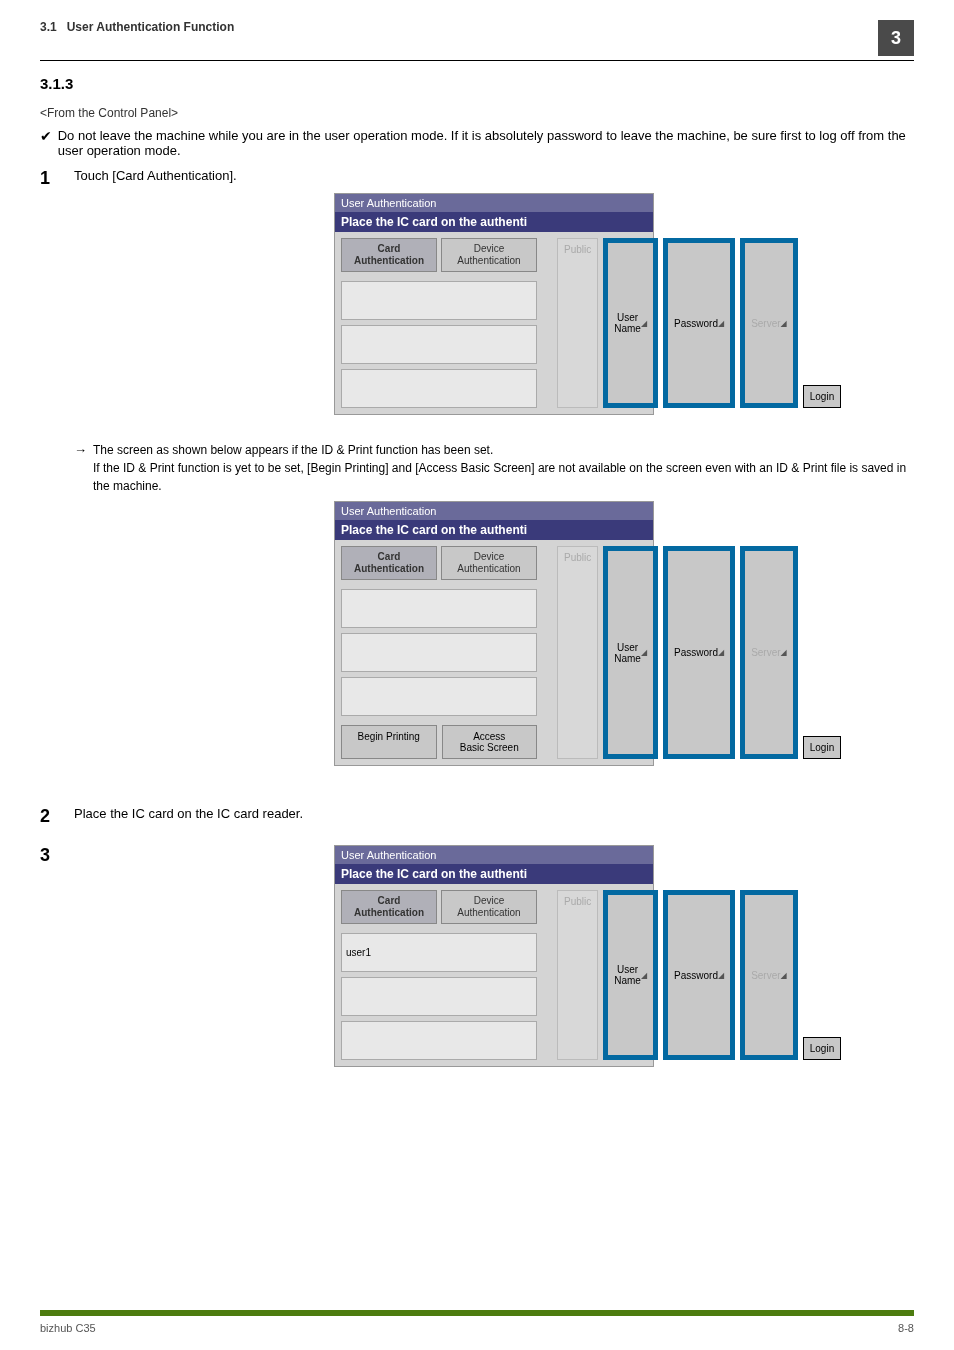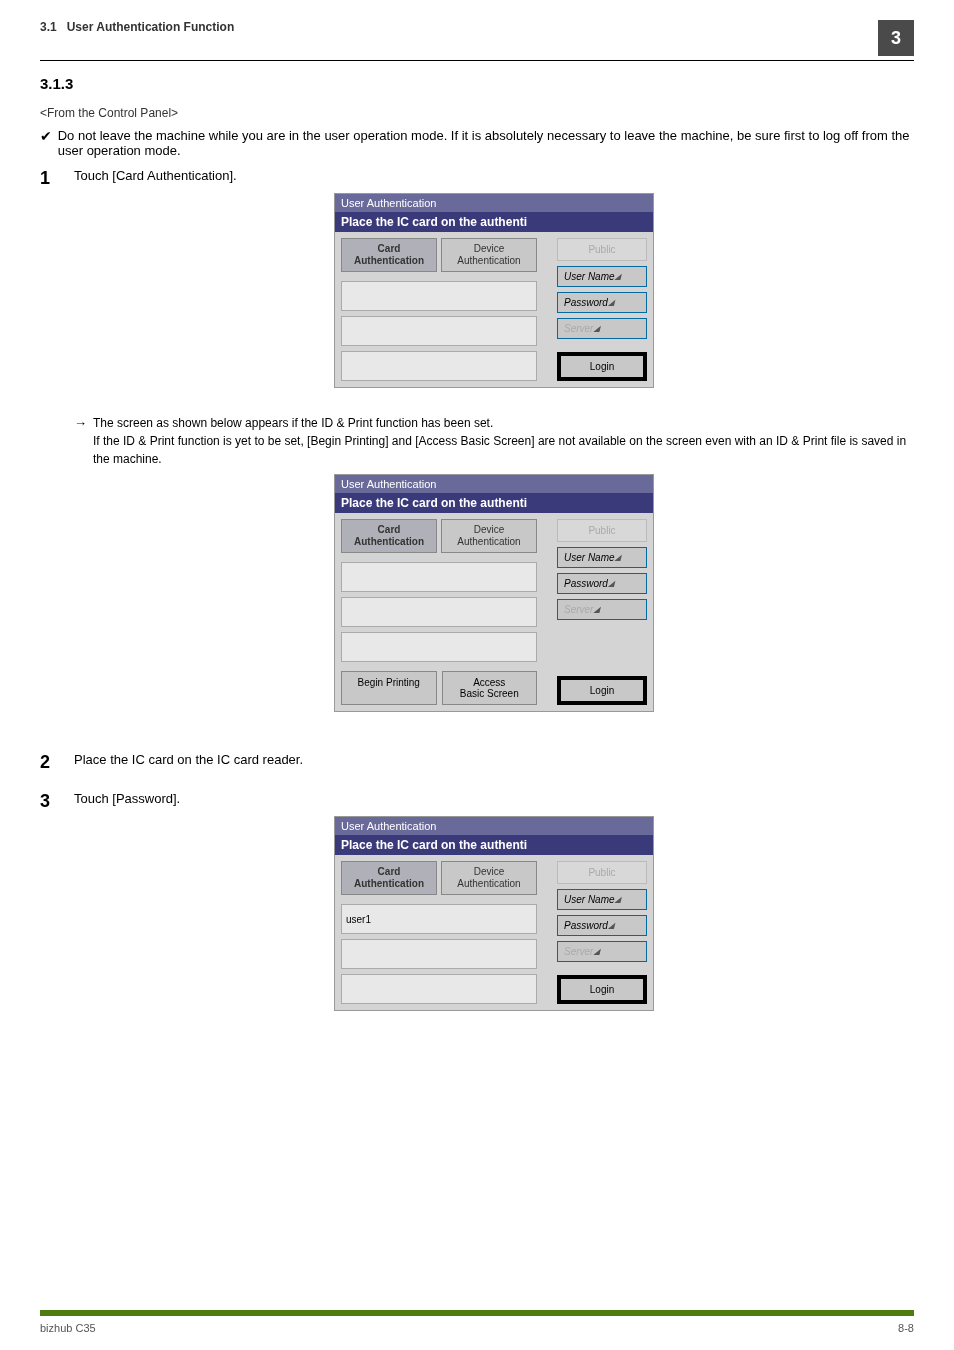--- a/index.html
+++ b/index.html
@@ -112,21 +112,21 @@
     }
     .ui-left {
       flex: 1;
       display: flex;
       flex-direction: column;
       gap: 5px;
     }
     .ui-right {
       width: 90px;
       display: flex;
-      flex-direction: column;
+      flex-direction: row;
       gap: 5px;
     }
     .ui-tabs {
       display: flex;
       gap: 4px;
       margin-bottom: 4px;
     }
     .ui-tab {
       background: #c8c8c8;
       border: 1px solid #888;
@@ -137,49 +137,48 @@
       flex: 1;
       color: #333;
     }
     .ui-tab.active {
       background: #b0b0b8;
       font-weight: bold;
     }
     .ui-field {
       background: #e8e8e8;
       border: 1px solid #aaa;
-      height: 30px;
+      height: 39px;
       padding: 2px 4px;
       font-size: 10px;
       color: #555;
       display: flex;
       align-items: center;
     }
     .ui-field.filled {
       color: #000;
     }
     .ui-btn {
       background: #c8c8c8;
-      border: 1px solid #0369a1;
+      border: 5px solid #0369a1;
       padding: 4px 6px;
       font-size: 10px;
       text-align: center;
       display: flex;
       align-items: center;
       justify-content: flex-start;
       cursor: default;
-      font-style: italic;
     }
     .ui-btn-arrow {
       font-size: 8px;
       color: #555;
     }
     .ui-btn-plain {
       background: #c8c8c8;
-      border: 4px solid #000000;
+      border: 1px solid #000000;
       padding: 5px 6px;
       font-size: 10px;
       text-align: center;
       margin-top: auto;
     }
     .ui-btn-disabled {
       background: #d8d8d8;
       color: #aaa;
       border: 1px solid #bbb;
       padding: 5px 6px;
@@ -241,21 +240,21 @@
 </div>
 
 <div style="display:flex; align-items:flex-start; margin-bottom:14px;">
   <span class="section-number">3.1.3</span>
 </div>
 
 <div class="subtitle">&lt;From the Control Panel&gt;</div>
 
 <div class="bullet-item">
   <span class="bullet-check">✔</span>
-  <span>Do not leave the machine while you are in the user operation mode. If it is absolutely necessary to leave the machine, be sure first to log off from the user operation mode.</span>
+  <span>Do not leave the machine while you are in the user operation mode. If it is absolutely password to leave the machine, be sure first to log off from the user operation mode.</span>
 </div>
 
 <div class="step-item">
   <span class="step-number">1</span>
   <div class="step-content">
     <div class="step-text">Touch [Card Authentication].</div>
 
     <div class="centered-screenshot">
       <div class="ui-screenshot">
         <div class="ui-title-bar">User Authentication</div>
@@ -341,21 +340,20 @@
 <div class="step-item">
   <span class="step-number">2</span>
   <div class="step-content">
     <div class="step-text">Place the IC card on the IC card reader.</div>
   </div>
 </div>
 
 <div class="step-item">
   <span class="step-number">3</span>
   <div class="step-content">
-    <div class="step-text">Touch [Password].</div>
 
     <div class="centered-screenshot">
       <div class="ui-screenshot">
         <div class="ui-title-bar">User Authentication</div>
         <div class="ui-subtitle-bar">Place the IC card on the authenti</div>
         <div class="ui-body">
           <div class="ui-left">
             <div class="ui-tabs">
               <div class="ui-tab active">Card<br>Authentication</div>
               <div class="ui-tab">Device<br>Authentication</div>

